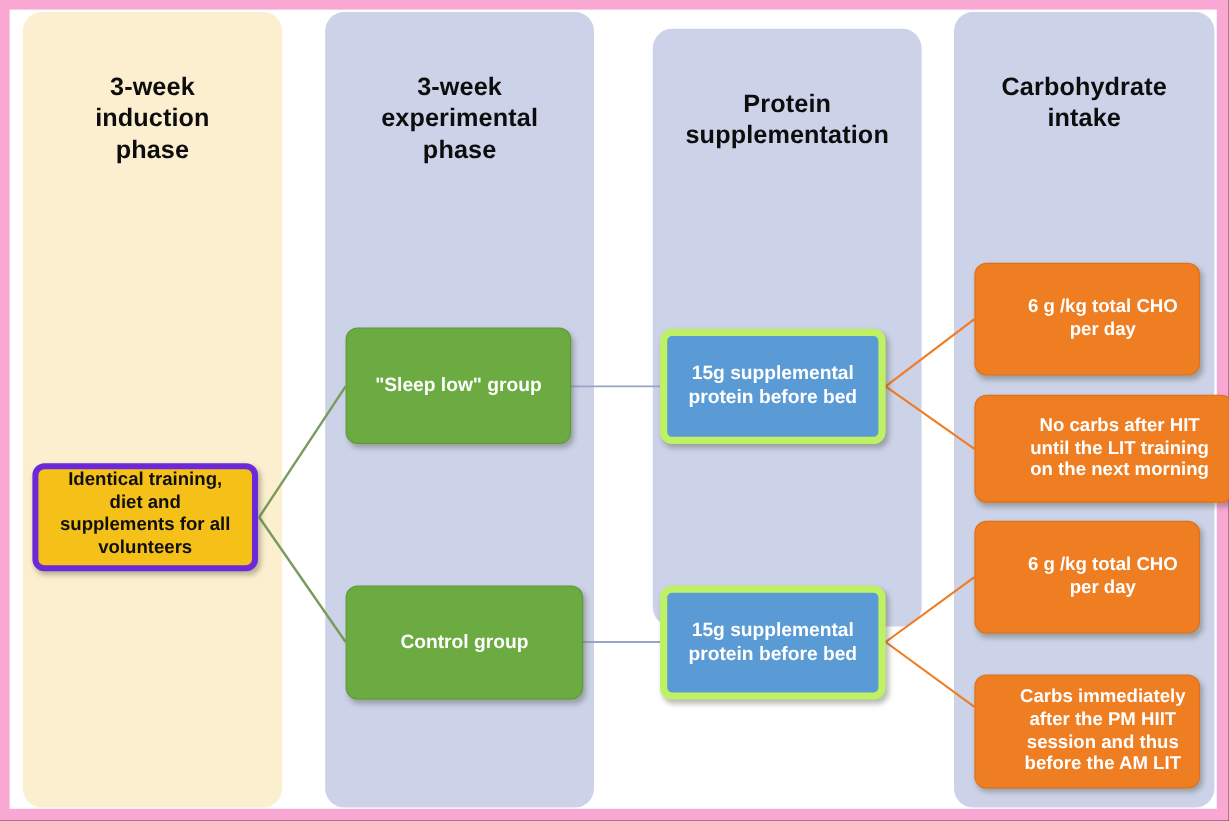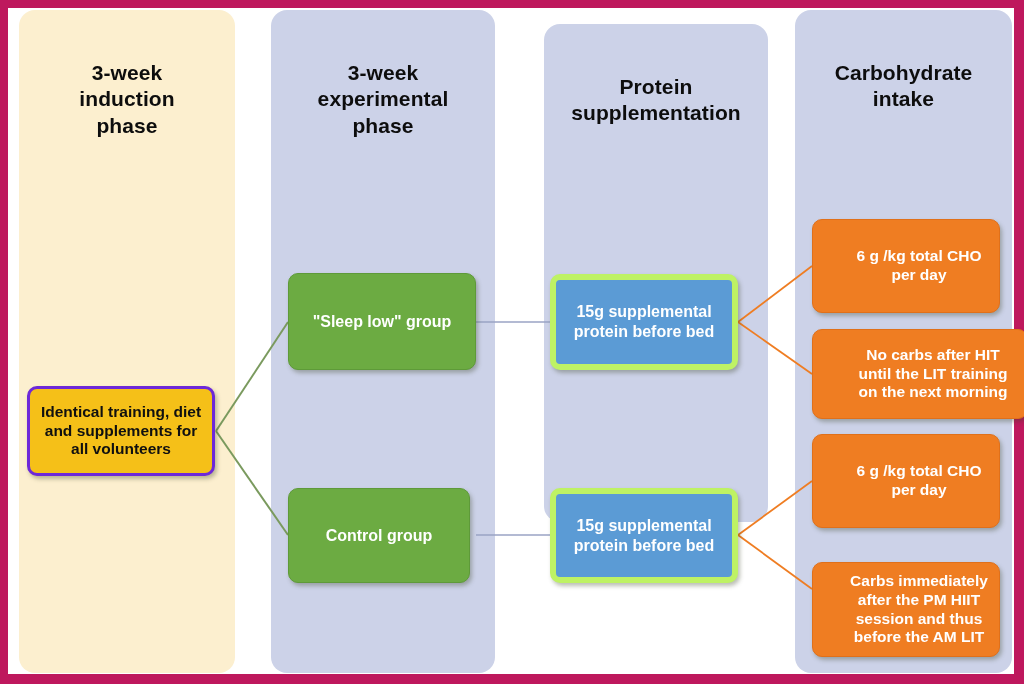--- a/index.html
+++ b/index.html
@@ -1,19 +1,19 @@
 <!DOCTYPE html>
 <html><head>
 <meta charset="utf-8">
 <style>
   html,body{margin:0;padding:0;background:#1a1a17;}
   body{width:1024px;height:684px;overflow:hidden;
        font-family:"Liberation Sans","DejaVu Sans",sans-serif;}
 
-  #canvas{position:relative;width:1024px;height:684px;background:#be185d;}
+  #canvas{position:relative;width:1024px;height:684px;background:#f9a8d4;}
 
   
   #plate{position:absolute;left:8px;top:8px;width:1006px;height:666px;
          background:#ffffff;}
 
   
   .col{position:absolute;border-radius:16px;}
   .col.cream{background:#fcefcf;}
   .col.lav{background:#ccd2e8;}
   #col1{left:19px;  top:10px; width:216px; height:663px;}
@@ -28,31 +28,31 @@
   
   #wires{position:absolute;left:0;top:0;width:1024px;height:684px;
          pointer-events:none;}
 
   
   .node{position:absolute;border-radius:10px;display:flex;align-items:center;
         justify-content:center;text-align:center;line-height:1.22;
         box-shadow:2px 3px 4px rgba(60,70,40,.35);
         padding:4px 10px;box-sizing:border-box;}
   .node.yellow{background:#f5c018;color:#101010;font-weight:bold;font-size:15.5px;
-               border:3px solid #6d28d9;}
+               border:5px solid #6d28d9;align-items:flex-end;}
   .node.green{background:#6cab42;color:#ffffff;font-weight:bold;font-size:16px;
               border:1px solid #5e9a39;}
   .node.blue{background:#5b9bd5;color:#ffffff;font-weight:bold;font-size:16px;
              border:6px solid #bef264;}
   .node.orange{background:#ef7d22;color:#ffffff;font-weight:bold;font-size:15.5px;
                border:1px solid #e0701a;padding-left:36px;}
 
   #n-yellow{left:27px;  top:386px; width:188px; height:90px;}
   #n-green1{left:288px; top:273px; width:188px; height:97px;}
-  #n-green2{left:288px; top:488px; width:182px; height:95px;}
+  #n-green2{left:288px; top:488px; width:198px; height:95px;}
   #n-blue1 {left:550px; top:274px; width:188px; height:96px;}
   #n-blue2 {left:550px; top:488px; width:188px; height:95px;}
   #n-or1{left:812px; top:219px; width:188px; height:94px;}
   #n-or2{left:812px; top:329px; width:216px; height:90px;}
   #n-or3{left:812px; top:434px; width:188px; height:94px;}
   #n-or4{left:812px; top:542px; width:188px; height:95px;margin-top:20px;}
 </style>
 </head>
 <body>
 

